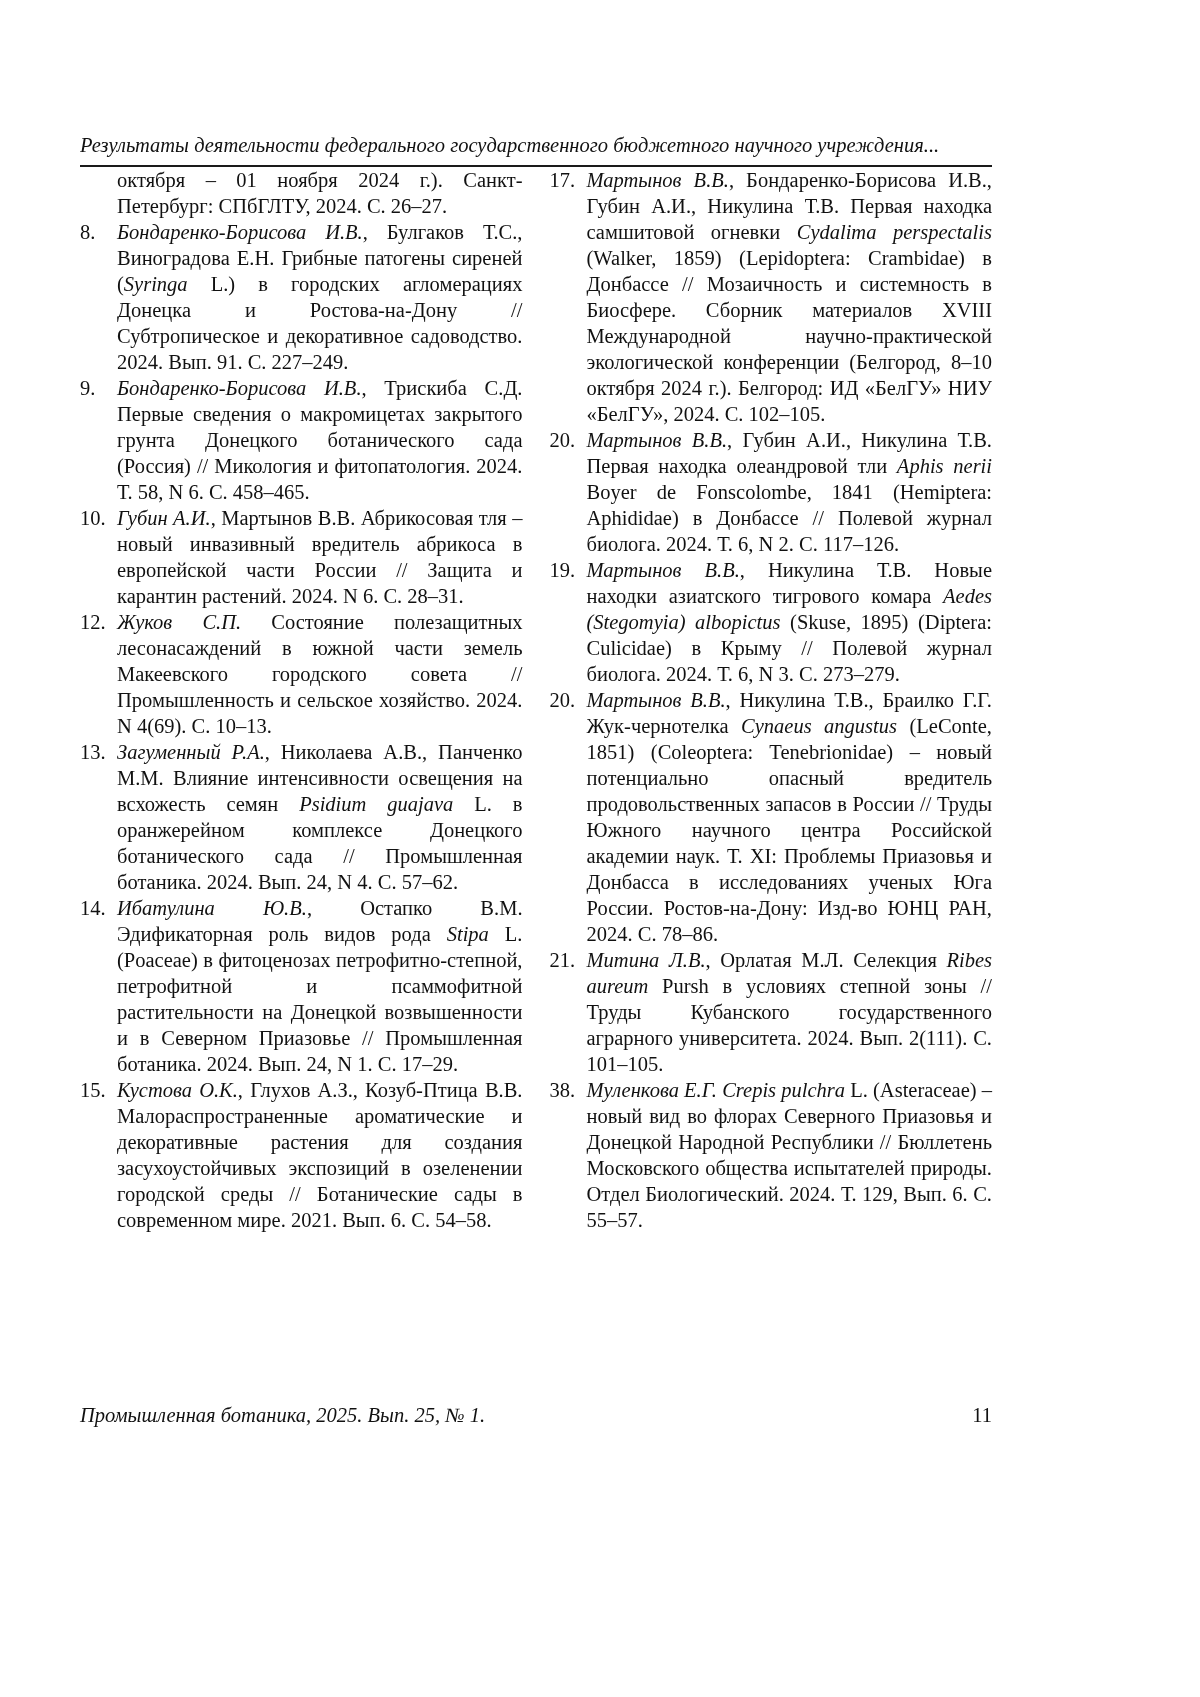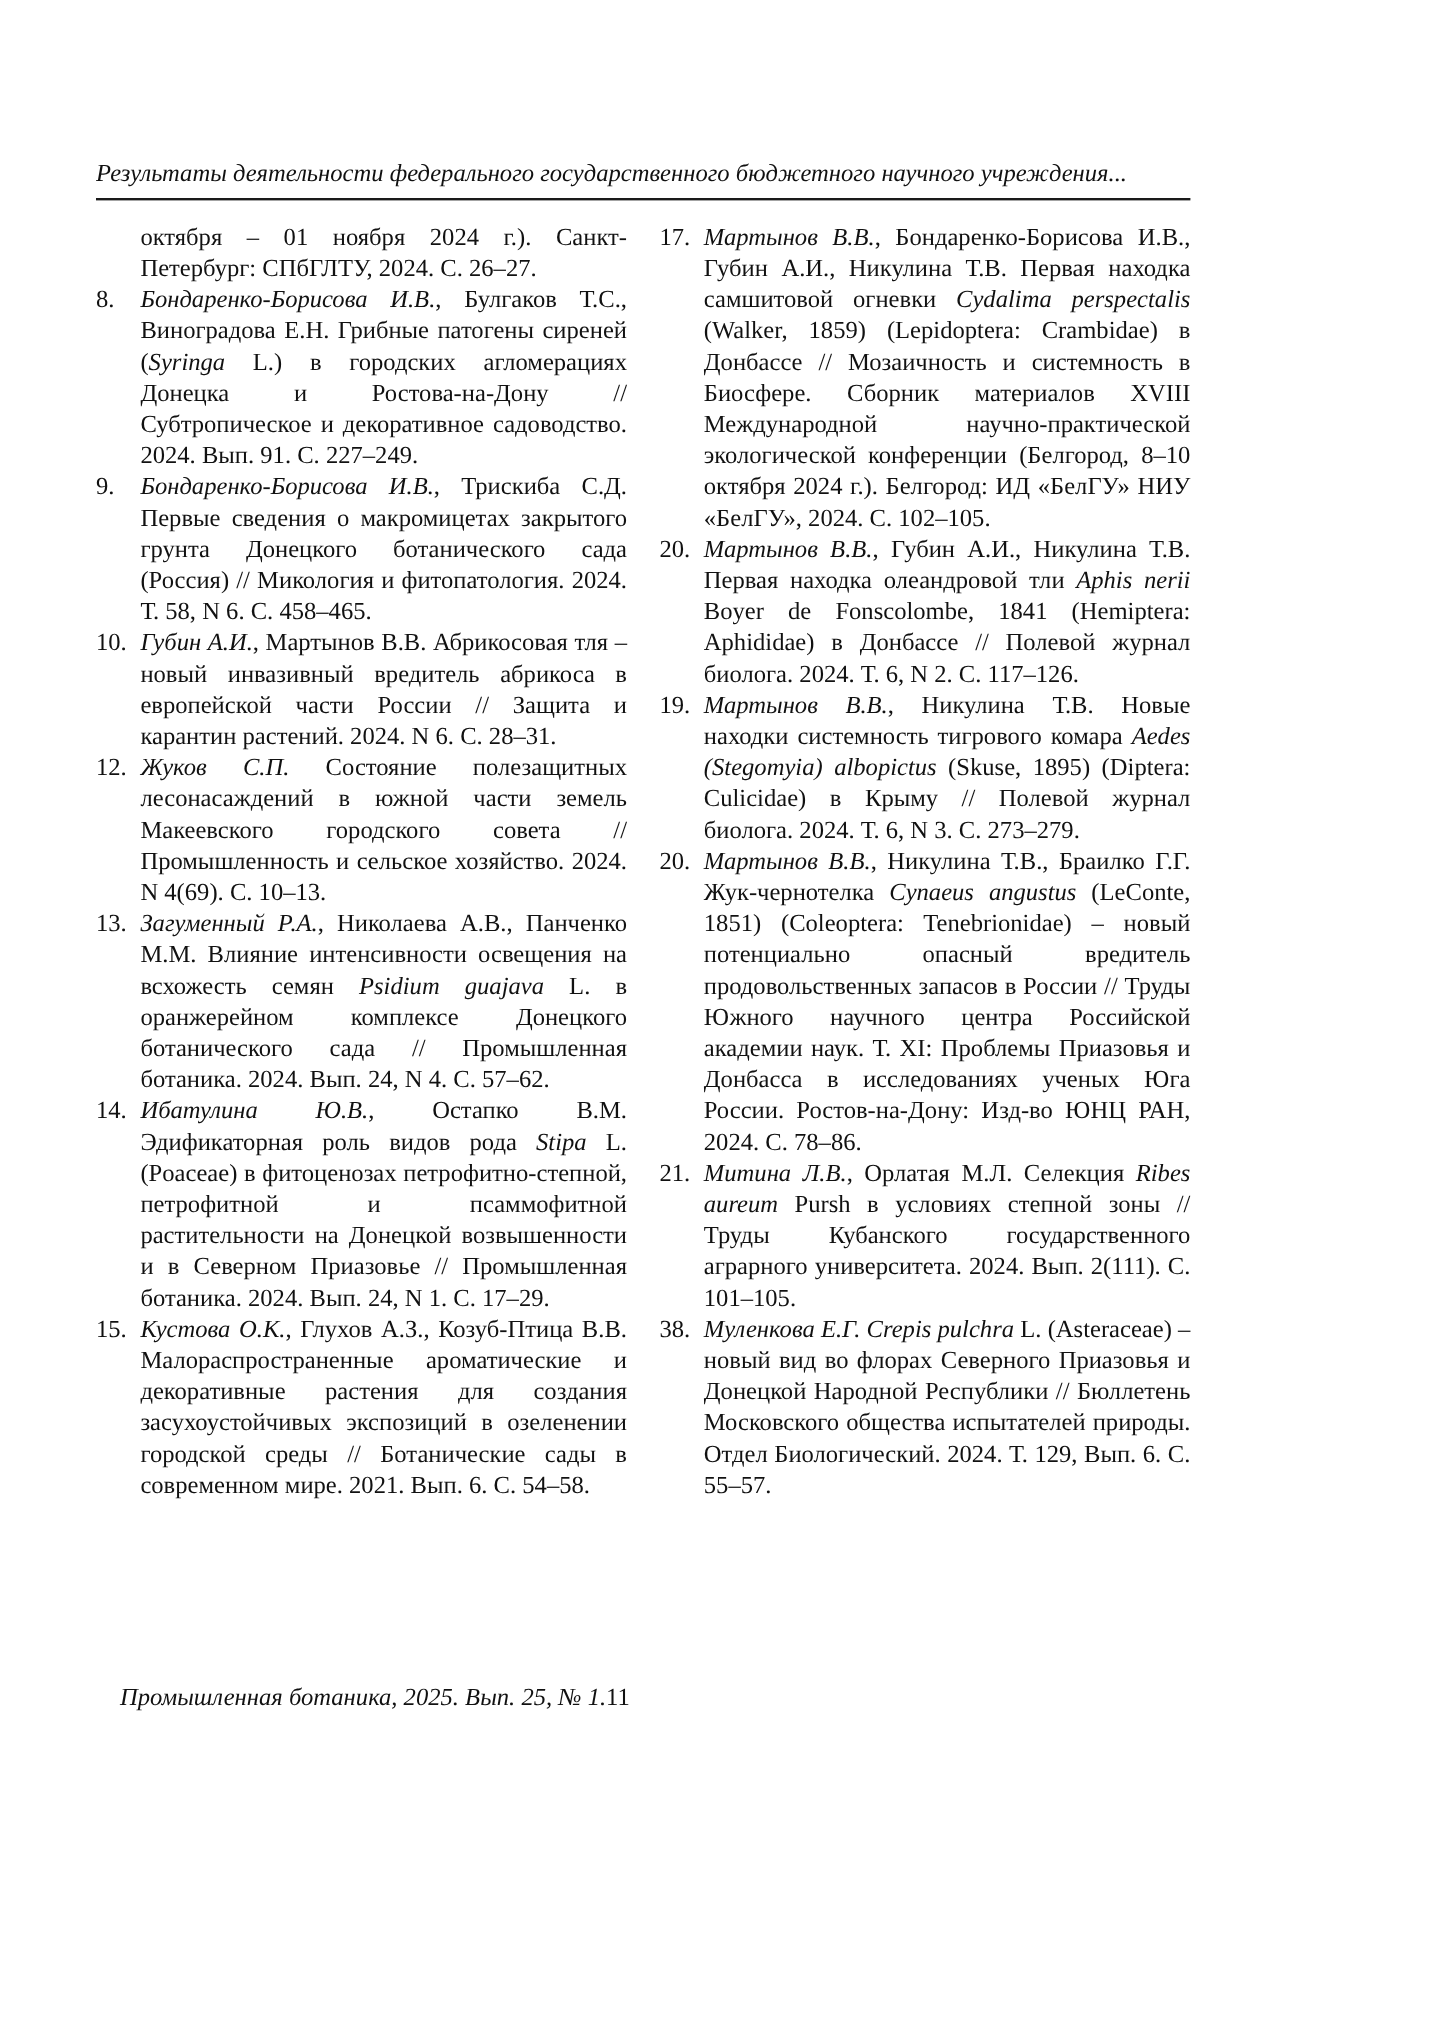--- a/index.html
+++ b/index.html
@@ -23,21 +23,20 @@
     font-style: italic;
     white-space: nowrap;
     overflow: hidden;
   }
   .header-rule {
     margin-top: 7px;
     border-bottom: 2px solid #1a1a1a;
     height: 0;
   }
   .columns {
-    margin-top: 18px;
     display: flex;
     gap: 27px;
   }
   .column {
     width: 442.5px;
     font-size: 20.5px;
     line-height: 26px;
     text-align: justify;
     text-align-last: left;
     hyphens: auto;
@@ -55,24 +54,24 @@
     width: 37px;
     text-indent: 0;
   }
   .it { font-style: italic; }
   .rm { font-style: normal; }
   .page-footer {
     position: absolute;
     left: 80px; top: 1402px;
     width: 912px;
     display: flex;
+    justify-content: space-between;
     align-items: baseline;
     font-size: 20.5px;
     line-height: 26px;
-    margin-left: 20px;
   }
   .footer-journal { font-style: italic; }
   .footer-page { font-style: normal; font-family: Liberation Serif, serif; }
 </style>
 </head>
 <body>
 
 <div class="page-content">
 
   <div class="running-header">
@@ -87,21 +86,21 @@
         <p class="ref"><span class="ref-num">9.</span><span class="it">Бондаренко-Борисова И.В.</span><span class="rm">, Трискиба С.Д. Первые сведения о макромицетах закрытого грунта Донецкого ботанического сада (Россия) // Микология и фитопатология. 2024. Т. 58, N 6. С. 458–465.</span></p>
         <p class="ref"><span class="ref-num">10.</span><span class="it">Губин А.И.</span><span class="rm">, Мартынов В.В. Абрикосовая тля – новый инвазивный вредитель абрикоса в европейской части России // Защита и карантин растений. 2024. N 6. С. 28–31.</span></p>
         <p class="ref"><span class="ref-num">12.</span><span class="it">Жуков С.П.</span><span class="rm"> Состояние полезащитных лесонасаждений в южной части земель Макеевского городского совета // Промышленность и сельское хозяйство. 2024. N 4(69). С. 10–13.</span></p>
         <p class="ref"><span class="ref-num">13.</span><span class="it">Загуменный Р.А.</span><span class="rm">, Николаева А.В., Панченко М.М. Влияние интенсивности освещения на всхожесть семян </span><span class="it">Psidium guajava</span><span class="rm"> L. в оранжерейном комплексе Донецкого ботанического сада // Промышленная ботаника. 2024. Вып. 24, N 4. С. 57–62.</span></p>
         <p class="ref"><span class="ref-num">14.</span><span class="it">Ибатулина Ю.В.</span><span class="rm">, Остапко В.М. Эдификаторная роль видов рода </span><span class="it">Stipa</span><span class="rm"> L. (Poaceae) в фитоценозах петрофитно-степной, петрофитной и псаммофитной растительности на Донецкой возвышенности и в Северном Приазовье // Промышленная ботаника. 2024. Вып. 24, N 1. С. 17–29.</span></p>
         <p class="ref"><span class="ref-num">15.</span><span class="it">Кустова О.К.</span><span class="rm">, Глухов А.З., Козуб-Птица В.В. Малораспространенные ароматические и декоративные растения для создания засухоустойчивых экспозиций в озеленении городской среды // Ботанические сады в современном мире. 2021. Вып. 6. С. 54–58.</span></p>
       </div>
     <div class="column">
         <p class="ref"><span class="ref-num">17.</span><span class="it">Мартынов В.В.</span><span class="rm">, Бондаренко-Борисова И.В., Губин А.И., Никулина Т.В. Первая находка самшитовой огневки </span><span class="it">Cydalima perspectalis</span><span class="rm"> (Walker, 1859) (Lepidoptera: Crambidae) в Донбассе // Мозаичность и системность в Биосфере. Сборник материалов XVIII Международной научно-практической экологической конференции (Белгород, 8–10 октября 2024 г.). Белгород: ИД «БелГУ» НИУ «БелГУ», 2024. С. 102–105.</span></p>
         <p class="ref"><span class="ref-num">20.</span><span class="it">Мартынов В.В.</span><span class="rm">, Губин А.И., Никулина Т.В. Первая находка олеандровой тли </span><span class="it">Aphis nerii</span><span class="rm"> Boyer de Fonscolombe, 1841 (Hemiptera: Aphididae) в Донбассе // Полевой журнал биолога. 2024. Т. 6, N 2. С. 117–126.</span></p>
-        <p class="ref"><span class="ref-num">19.</span><span class="it">Мартынов В.В.</span><span class="rm">, Никулина Т.В. Новые находки системность тигрового комара </span><span class="it">Aedes (Stegomyia) albopictus</span><span class="rm"> (Skuse, 1895) (Diptera: Culicidae) в Крыму // Полевой журнал биолога. 2024. Т. 6, N 3. С. 273–279.</span></p>
+        <p class="ref"><span class="ref-num">19.</span><span class="it">Мартынов В.В.</span><span class="rm">, Никулина Т.В. Новые находки азиатского тигрового комара </span><span class="it">Aedes (Stegomyia) albopictus</span><span class="rm"> (Skuse, 1895) (Diptera: Culicidae) в Крыму // Полевой журнал биолога. 2024. Т. 6, N 3. С. 273–279.</span></p>
         <p class="ref"><span class="ref-num">20.</span><span class="it">Мартынов В.В.</span><span class="rm">, Никулина Т.В., Браилко Г.Г. Жук-чернотелка </span><span class="it">Cynaeus angustus</span><span class="rm"> (LeConte, 1851) (Coleoptera: Tenebrionidae) – новый потенциально опасный вредитель продовольственных запасов в России // Труды Южного научного центра Российской академии наук. Т. XI: Проблемы Приазовья и Донбасса в исследованиях ученых Юга России. Ростов-на-Дону: Изд-во ЮНЦ РАН, 2024. С. 78–86.</span></p>
         <p class="ref"><span class="ref-num">21.</span><span class="it">Митина Л.В.</span><span class="rm">, Орлатая М.Л. Селекция </span><span class="it">Ribes aureum</span><span class="rm"> Pursh в условиях степной зоны // Труды Кубанского государственного аграрного университета. 2024. Вып. 2(111). С. 101–105.</span></p>
         <p class="ref"><span class="ref-num">38.</span><span class="it">Муленкова Е.Г.</span><span class="rm"> </span><span class="it">Crepis pulchra</span><span class="rm"> L. (Asteraceae) – новый вид во флорах Северного Приазовья и Донецкой Народной Республики // Бюллетень Московского общества испытателей природы. Отдел Биологический. 2024. Т. 129, Вып. 6. С. 55–57.</span></p>
       </div>
   </div>
 
 </div>
 
 <div class="page-footer">
   <div class="footer-journal">Промышленная ботаника, 2025. Вып. 25, № 1.</div>

